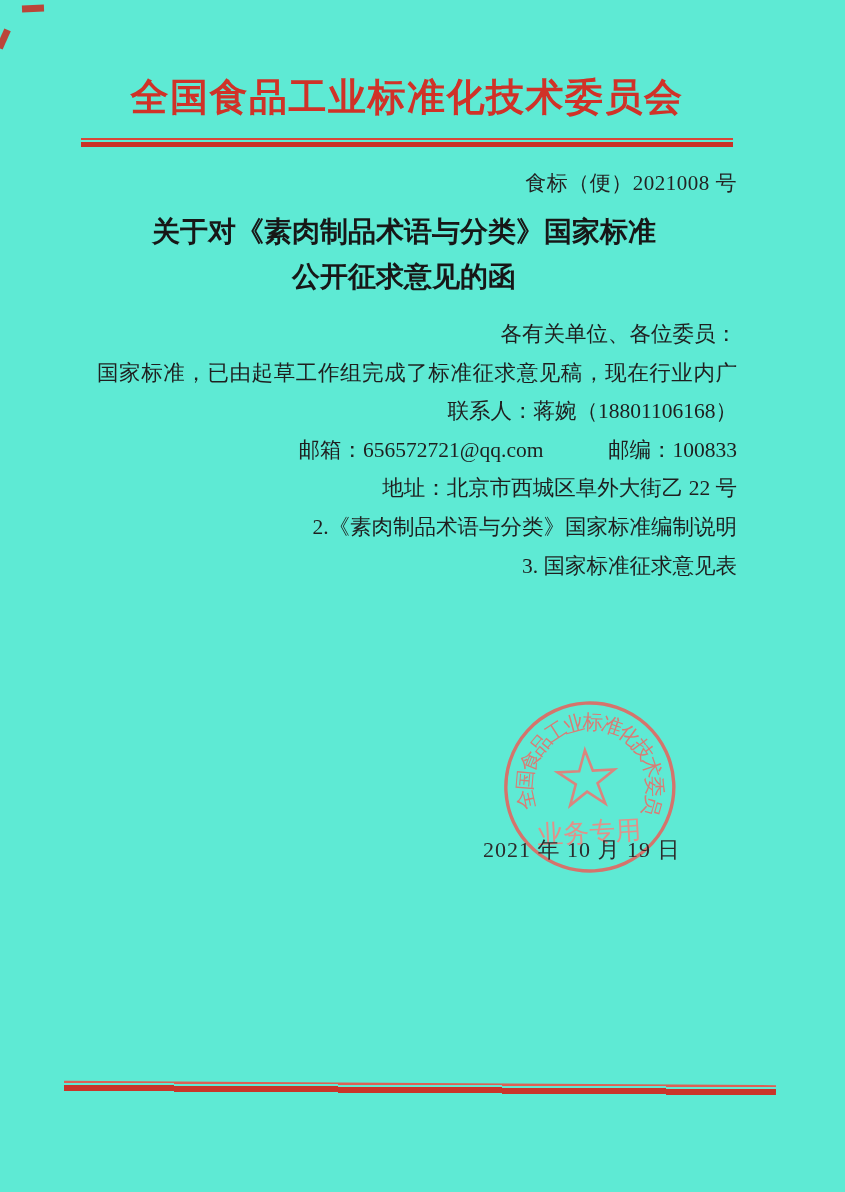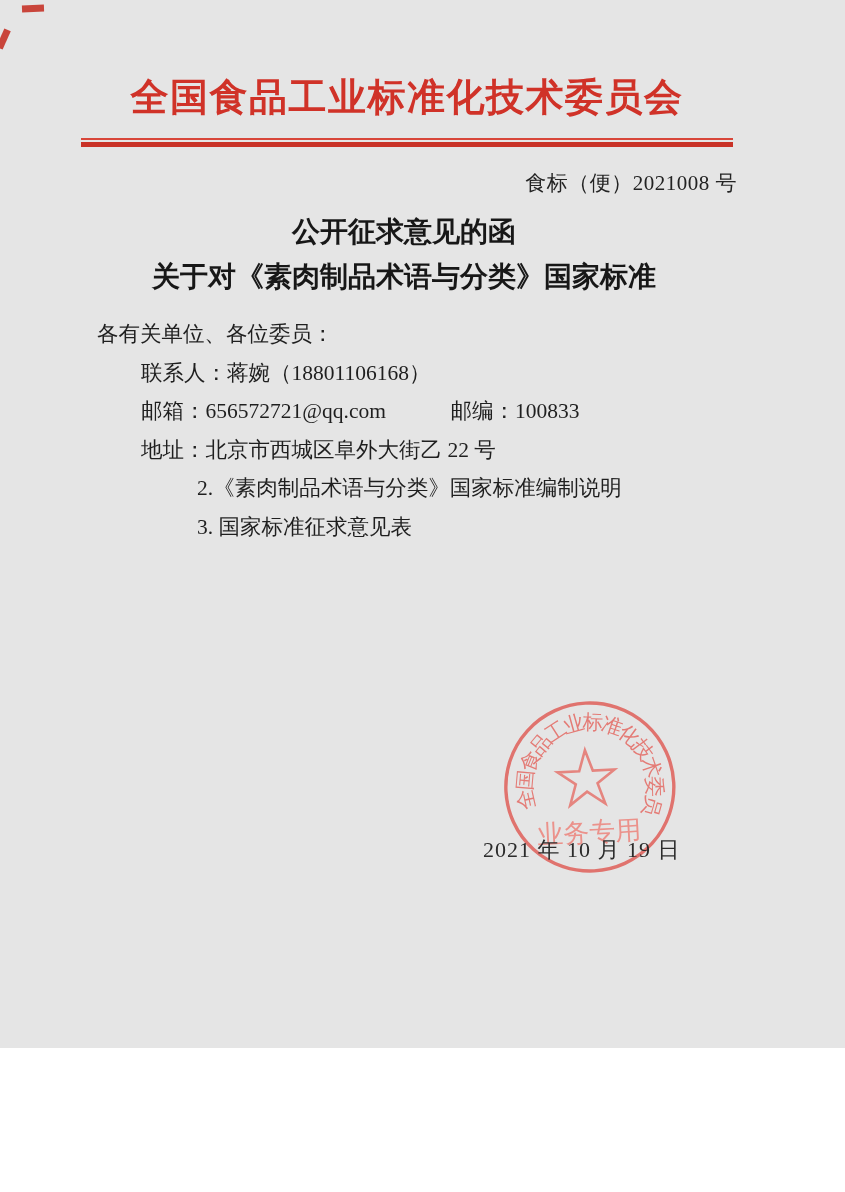--- a/index.html
+++ b/index.html
@@ -1,19 +1,19 @@
 <!DOCTYPE html>
 <html><head>
 <meta charset="utf-8">
 <style>
   html,body{margin:0;padding:0;background:#ffffff;}
   .page{
     position:relative;
-    width:845px;height:1048px;
-    background:#e5e5e5;
+    width:845px;height:1192px;
+    background:#5eead4;
     overflow:hidden;
     font-family:"Liberation Serif","DejaVu Serif",serif;
     color:#1f1f1f;
   }
   
   .corner-mark-1{
     position:absolute;left:22px;top:5px;width:22px;height:7px;
     background:#c53328;transform:rotate(-2deg);opacity:.9;
   }
   .corner-mark-2{
@@ -47,20 +47,21 @@
     text-align:center;font-size:28px;font-weight:bold;
     color:#171717;line-height:45px;white-space:nowrap;
   }
   .body-block{
     position:absolute;left:97px;top:315px;width:640px;
     font-size:21.5px;color:#1f1f1f;
   }
   .bline{
     height:38.6px;line-height:38.6px;white-space:nowrap;
     overflow:visible;
+    text-align:right;
   }
   .bline.indent{padding-left:44px;}
   .bline.indent2{padding-left:100px;}
   .bline.fill{
     white-space:normal;
     text-align:justify;
     text-align-last:justify;
     text-justify:inter-character;
   }
   .seal{
@@ -92,26 +93,27 @@
   <div class="corner-mark-1"></div>
   <div class="corner-mark-2"></div>
 
   <div class="org-title">全国食品工业标准化技术委员会</div>
 
   <div class="header-rule"></div>
 
   <div class="doc-number">食标（便）2021008 号</div>
 
   <div class="doc-title">
+    <div>关于对《素肉制品术语与分类》国家标准</div>
     <div>公开征求意见的函</div>
-    <div>关于对《素肉制品术语与分类》国家标准</div>
   </div>
 
   <div class="body-block">
     <div class="bline">各有关单位、各位委员：</div>
+    <div class="bline fill">国家标准，已由起草工作组完成了标准征求意见稿，现在行业内广</div>
     <div class="bline indent">联系人：蒋婉（18801106168）</div>
     <div class="bline indent">邮箱：656572721@qq.com　　　邮编：100833</div>
     <div class="bline indent">地址：北京市西城区阜外大街乙 22 号</div>
     <div class="bline indent2">2.《素肉制品术语与分类》国家标准编制说明</div>
     <div class="bline indent2">3.  国家标准征求意见表</div>
   </div>
 
   <svg class="seal" viewBox="0 0 180 180">
     <circle cx="90" cy="87" r="84" fill="none" stroke="#e06a64" stroke-width="3.4"></circle>
     <defs>

